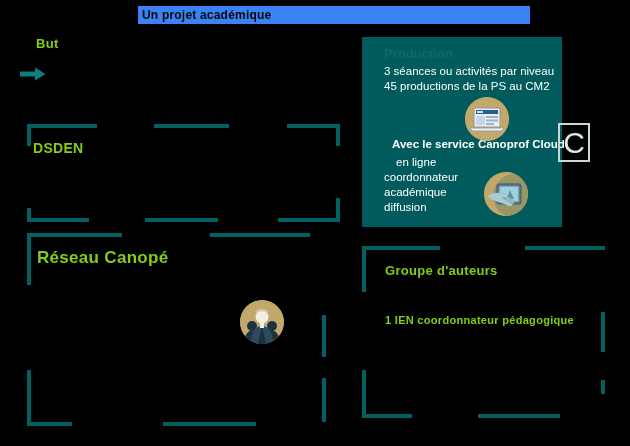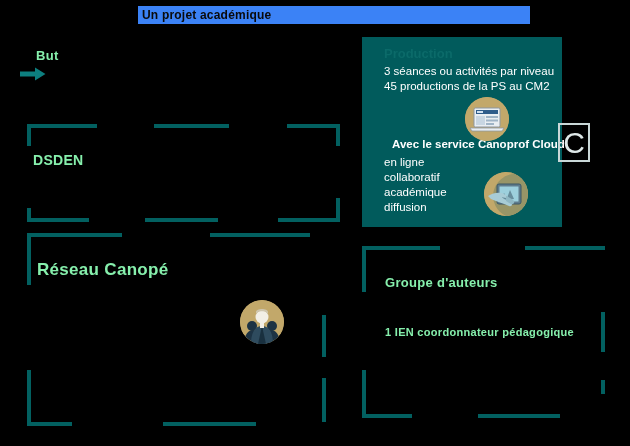--- a/index.html
+++ b/index.html
@@ -40,25 +40,24 @@
 
   
   .seg {
     position: absolute;
     background: #026060;
   }
 
   
   .label {
     position: absolute;
-    color: #86efac;
+    color: #84cc16;
     font-weight: bold;
     white-space: nowrap;
     letter-spacing: 0.3px;
-    margin-top: 12px;
   }
   #lbl-but        { left: 36px;  top: 36px;  font-size: 13px; }
   #lbl-dsden      { left: 33px;  top: 140px; font-size: 14px; }
   #lbl-reseau     { left: 37px;  top: 248px; font-size: 17px; }
   #lbl-groupe     { left: 385px; top: 263px; font-size: 13px; }
   #lbl-ien        { left: 385px; top: 314px; font-size: 11px; }
 
   
   .arrow-wrap {
     position: absolute;
@@ -108,21 +107,21 @@
     margin-left: 8px;
   }
   .panel-sub {
     position: absolute;
     left: 22px;
     font-size: 11.5px;
     color: #ffffff;
     white-space: nowrap;
     line-height: 15px;
   }
-  #ps-1 { top: 118px; }
+  #ps-1 { top: 118px; margin-left: 12px; }
   #ps-2 { top: 133px; }
   #ps-3 { top: 148px; }
   #ps-4 { top: 163px; }
 
   
   .circ-icon {
     position: absolute;
     border-radius: 50%;
     background: #C2A86A;
     overflow: hidden;
@@ -248,21 +247,21 @@
   <div class="panel">
 
     <div class="panel-title">Production</div>
 
     <div class="panel-line" id="pl-1">3 séances ou activités par niveau</div>
     <div class="panel-line" id="pl-2">45 productions de la PS au CM2</div>
 
     <div class="panel-strong">Avec le service Canoprof Cloud</div>
 
     <div class="panel-sub" id="ps-1">en ligne</div>
-    <div class="panel-sub" id="ps-2">collaboratif</div>
+    <div class="panel-sub" id="ps-2">coordonnateur</div>
     <div class="panel-sub" id="ps-3">académique</div>
     <div class="panel-sub" id="ps-4">diffusion</div>
   </div>
 
   <div class="circ-icon" id="icon-laptop">
     <svg width="44" height="44" viewBox="0 0 44 44" xmlns="http://www.w3.org/2000/svg">
       <circle cx="22" cy="22" r="22" fill="#C2A86A"></circle>
       <rect x="9" y="11" width="26" height="19" rx="1.5" fill="#e9eef2" stroke="#8d97a0" stroke-width="1"></rect>
       <rect x="11" y="13" width="22" height="4" fill="#2e5c8a"></rect>
       <rect x="12" y="14" width="6" height="2" fill="#cfe0f0"></rect>

